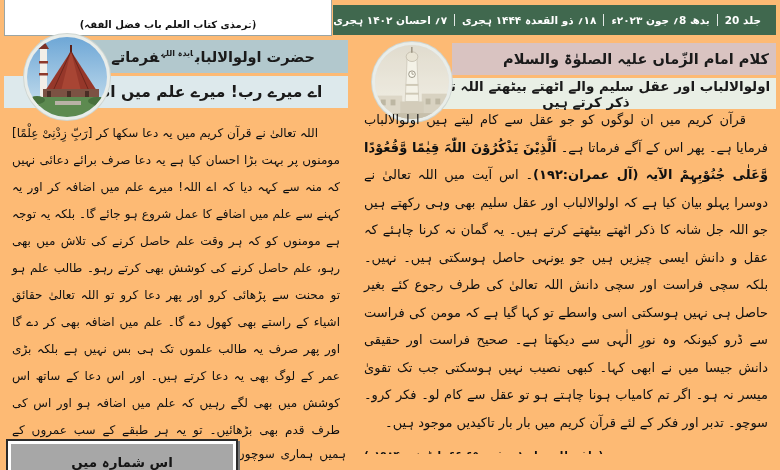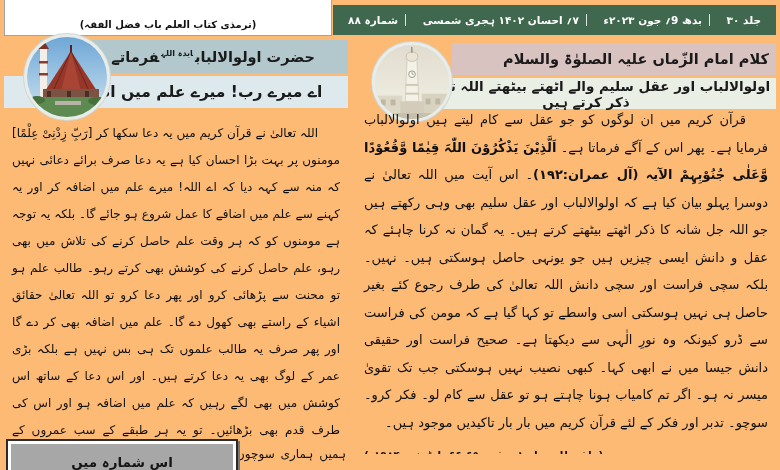--- a/index.html
+++ b/index.html
@@ -85,22 +85,23 @@
 <body>
 
 <div class="page">
 
   <div class="hadith-box">
 
     <div class="hadith-citation">(ترمذی کتاب العلم باب فضل الفقہ)</div>
   </div>
 
   <div class="date-bar" id="date-bar" style="background: rgb(64, 104, 78);">
-    <span class="item">جلد ۳۰</span>
-    <span class="item">بدھ 9؍ جون ۲۰۲۳ء</span>
+    <span class="item">جلد 20</span>
+    <span class="item">بدھ 8؍ جون ۲۰۲۳ء</span>
+    <span class="item">۱۸؍ ذو القعدہ ۱۴۴۴ ہجری</span>
     <span class="item">۷؍ احسان ۱۴۰۲ ہجری شمسی</span>
     <span class="item">شمارہ ۸۸</span>
   </div>
 
   <div class="band left-title" id="left-title" style="background: rgb(178, 200, 205);">
     <span>
       <span>حضرت اولوالالباب</span><span class="sup">ایدہ اللہ</span><span>فرماتے ہیں:</span>
     </span>
   </div>
   <div class="band left-subtitle" id="left-subtitle" style="background: rgb(221, 233, 236);">اے میرے رب! میرے علم میں اضافہ فرما</div>

